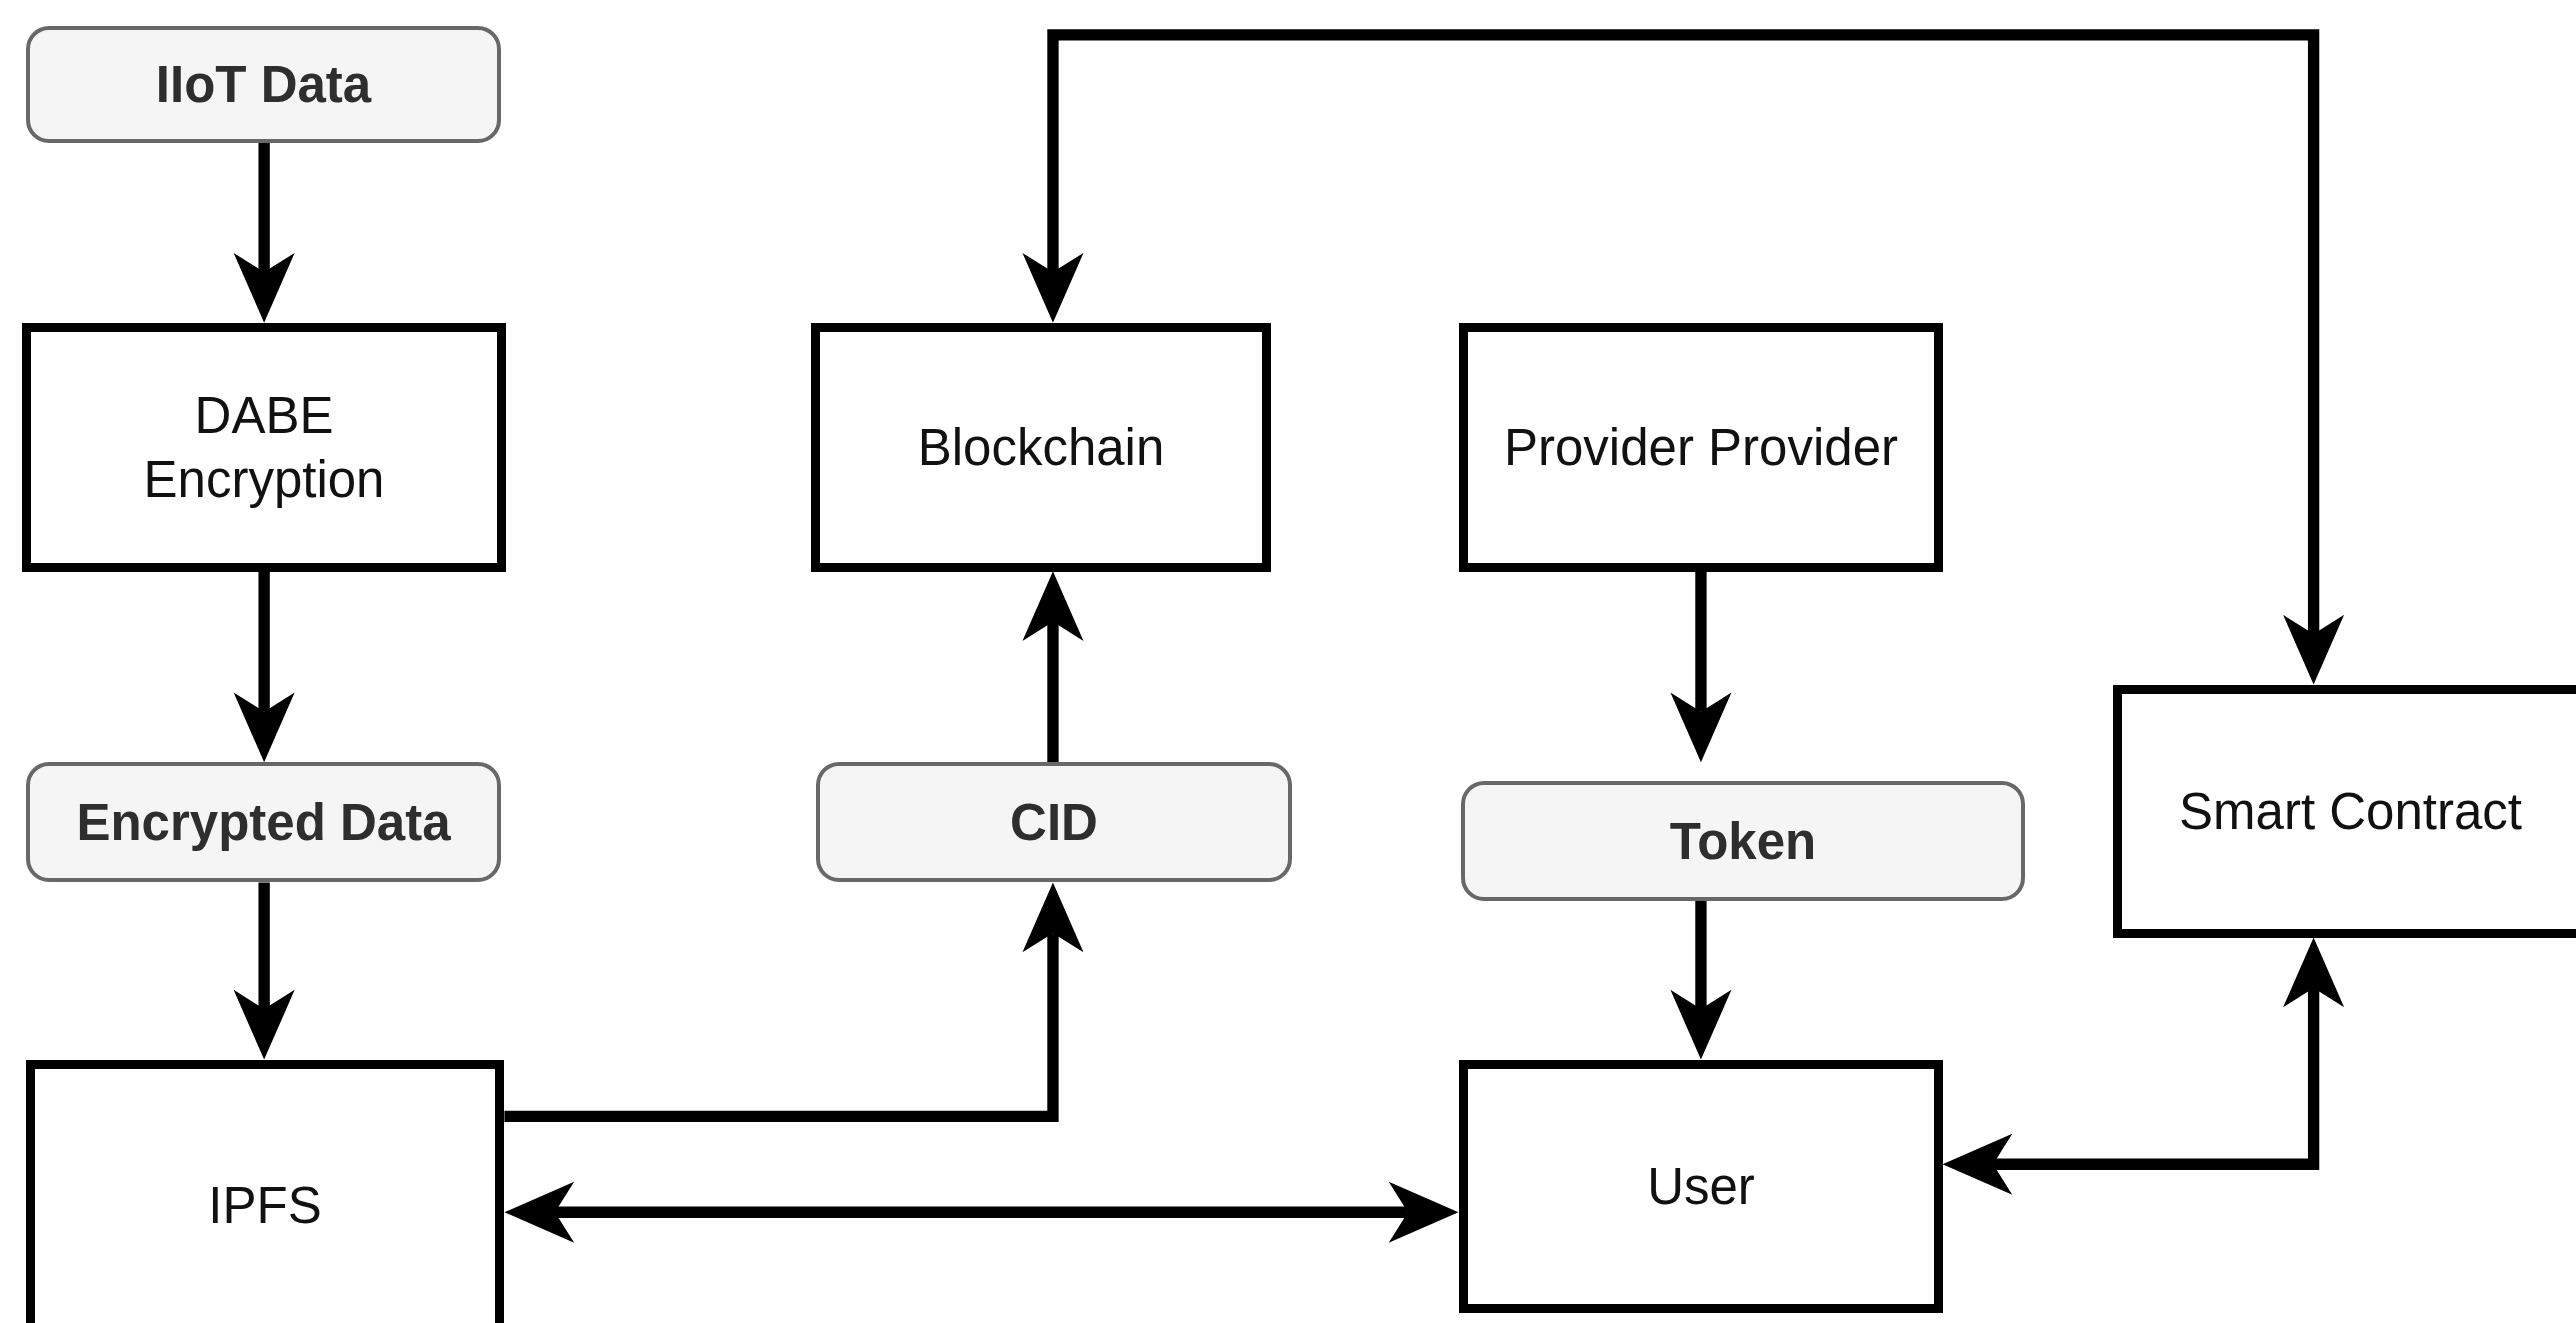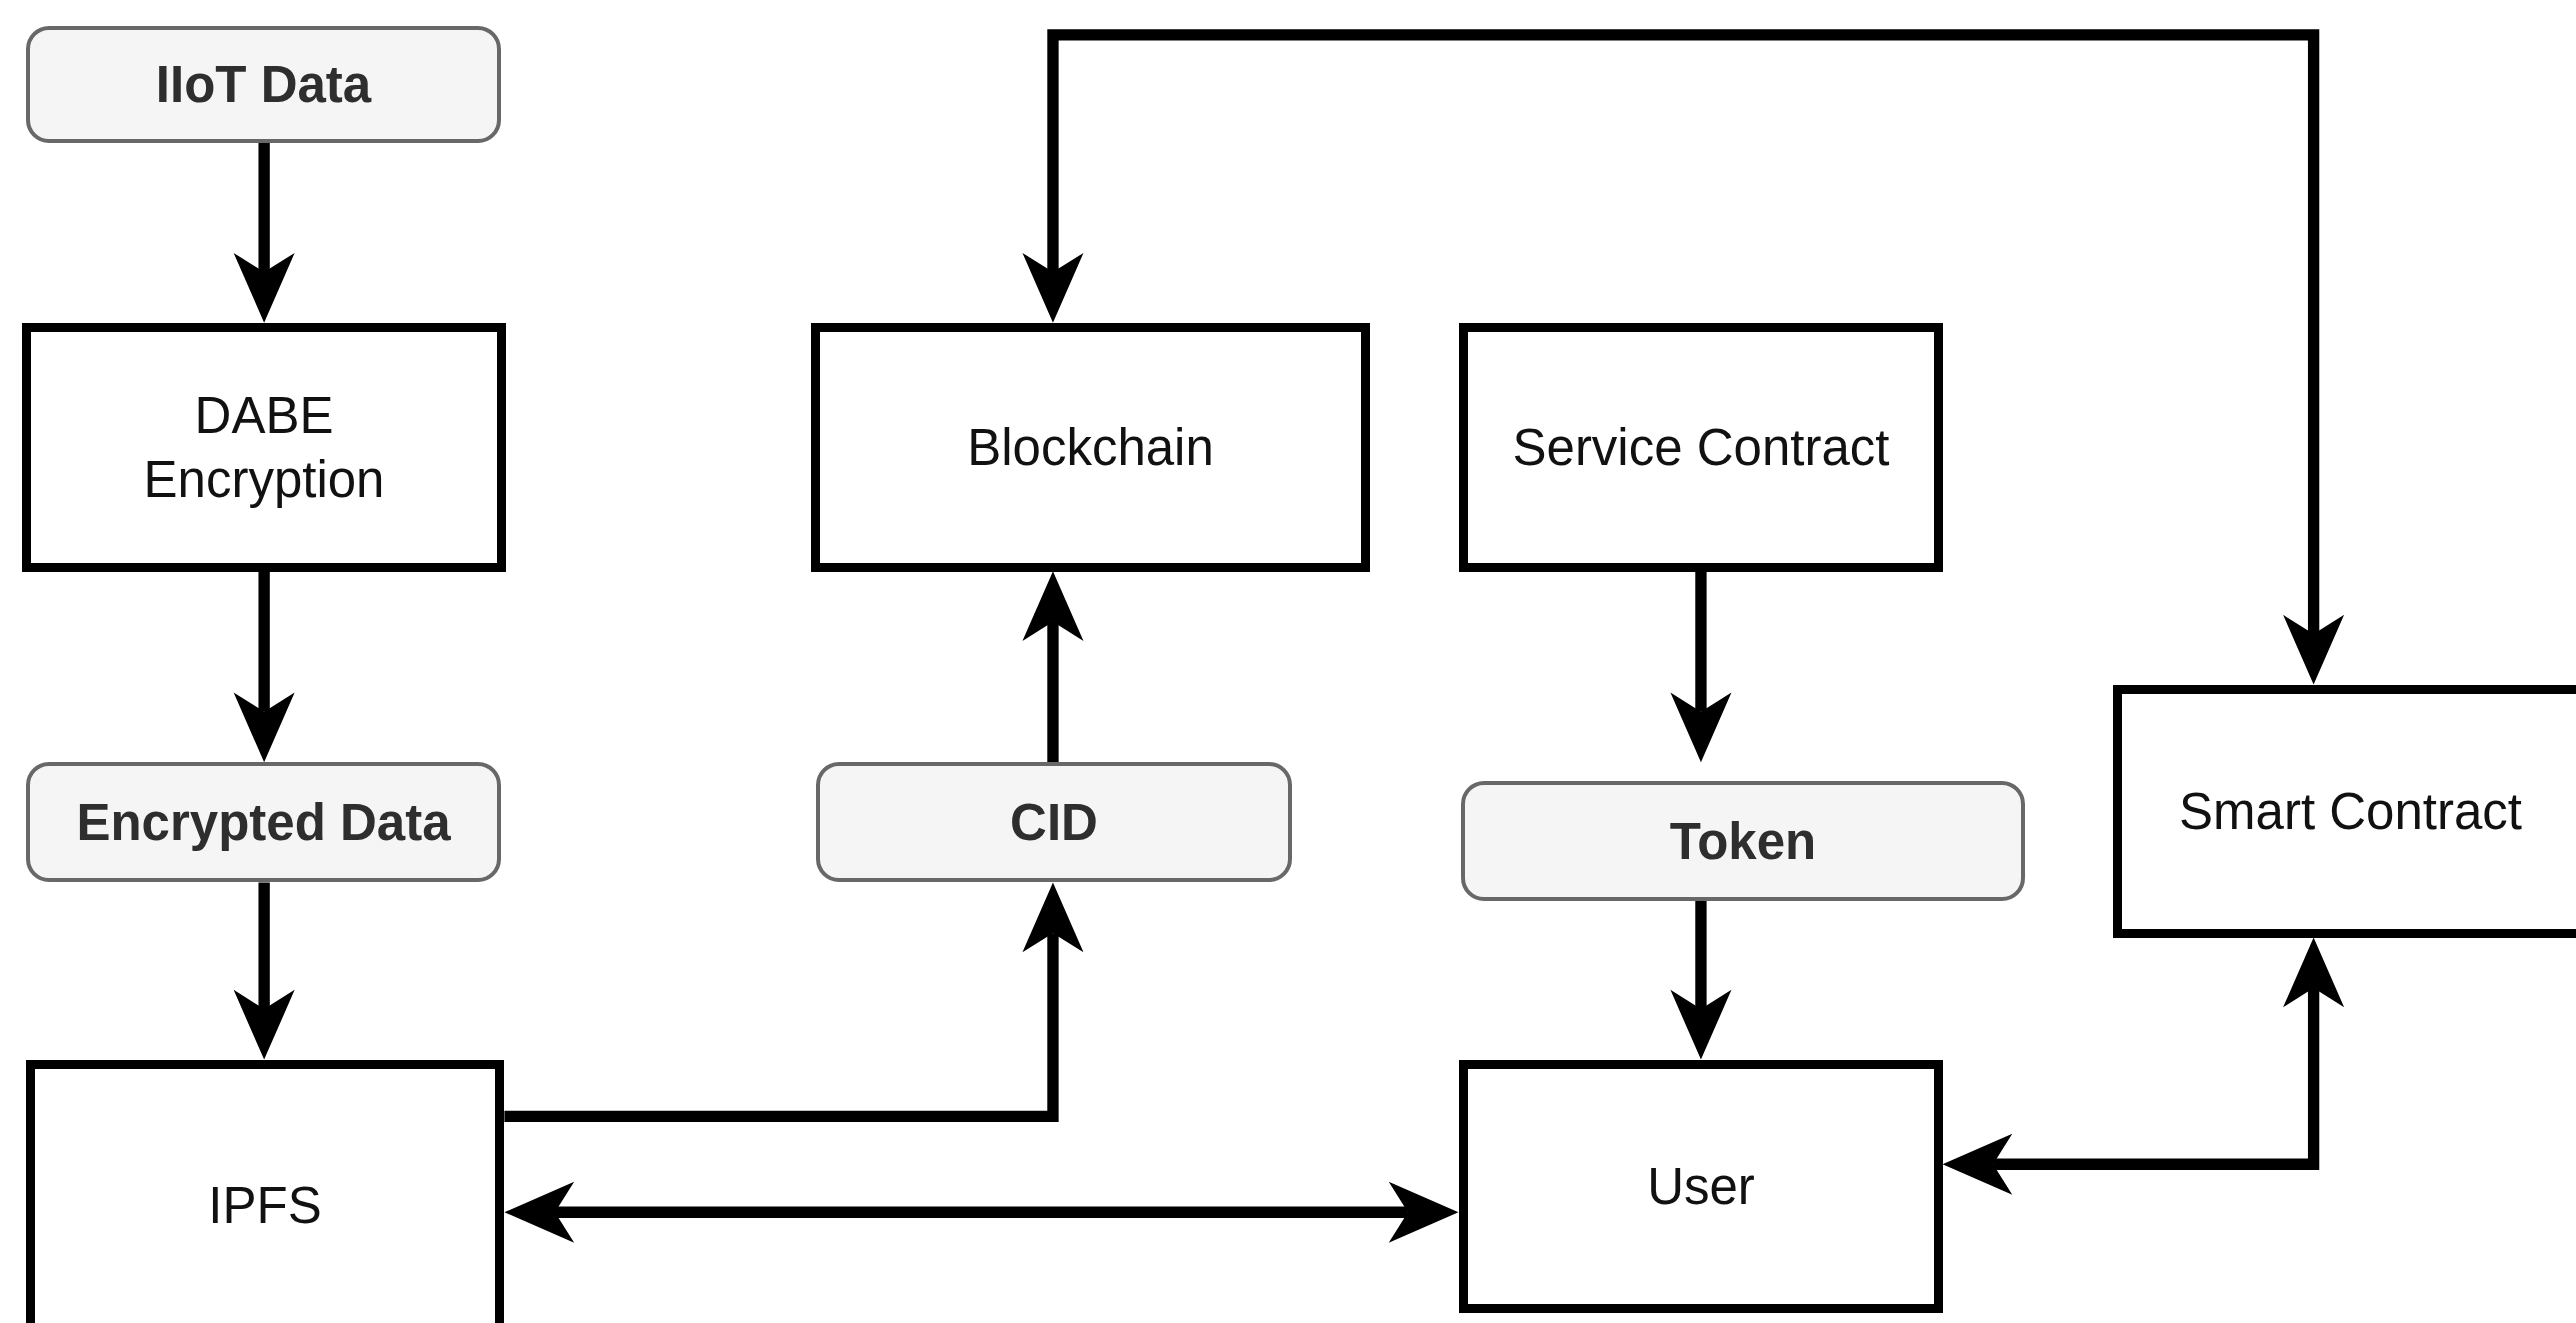--- a/index.html
+++ b/index.html
@@ -115,30 +115,30 @@
   </div>
 
   <div class="node node--label" style="left:26px; top:762px; width:475px; height:120px;text-align:right;">
     <span class="node-text">Encrypted Data</span>
   </div>
 
   <div class="node node--rect" style="left:26px; top:1060px; width:478px; height:292px;">
     <span class="node-text">IPFS</span>
   </div>
 
-  <div class="node node--rect" style="left:811px; top:323px; width:559px; height:249px;">
+  <div class="node node--rect" style="left:811px; top:323px; width:460px; height:249px;">
     <span class="node-text">Blockchain</span>
   </div>
 
   <div class="node node--label" style="left:816px; top:762px; width:476px; height:120px;">
     <span class="node-text">CID</span>
   </div>
 
   <div class="node node--rect" style="left:1459px; top:323px; width:484px; height:249px;">
-    <span class="node-text">Service Contract</span>
+    <span class="node-text">Provider Provider</span>
   </div>
 
   <div class="node node--label" style="left:1461px; top:762px; width:564px; height:120px;margin-top:19px;">
     <span class="node-text">Token</span>
   </div>
 
   <div class="node node--rect" style="left:1459px; top:1060px; width:484px; height:253px;">
     <span class="node-text">User</span>
   </div>
 

